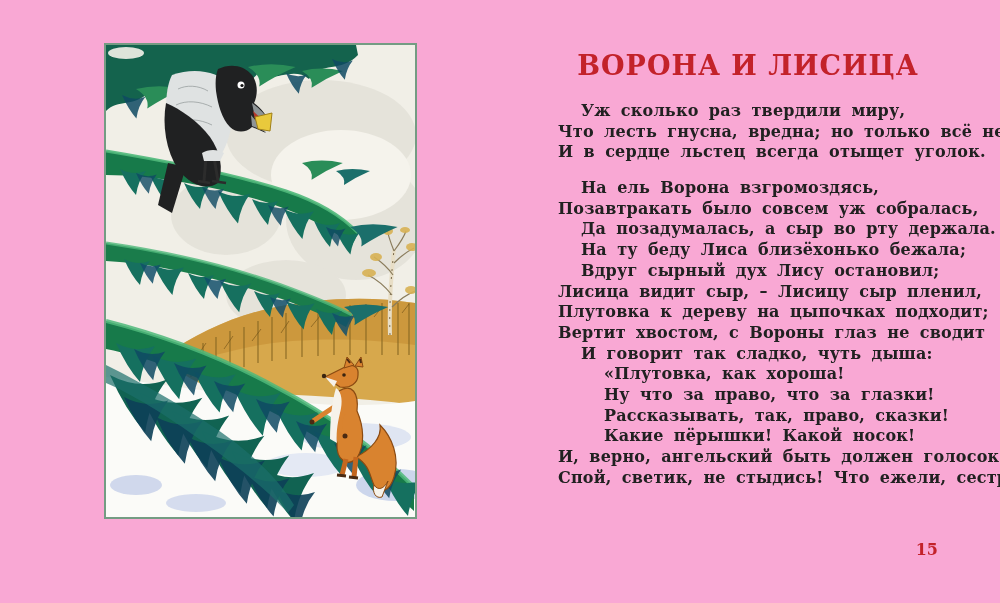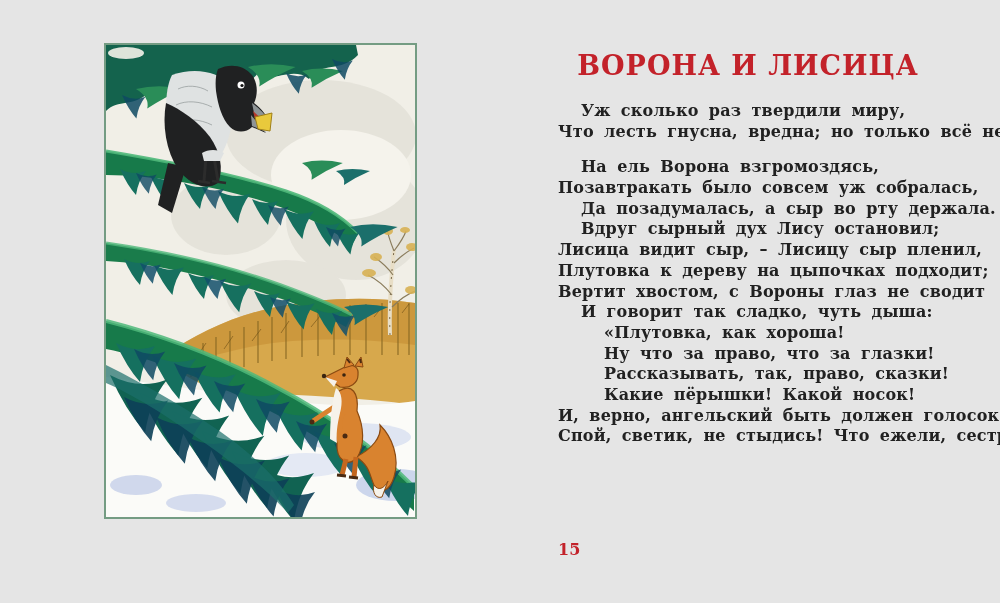--- a/index.html
+++ b/index.html
@@ -1,34 +1,34 @@
 <!DOCTYPE html>
 <html><head>
 <meta charset="utf-8">
 <style>
   html,body{margin:0;padding:0;background:#ffffff;}
-  .spread{position:relative;width:1000px;height:603px;background:#e5e5e5;overflow:hidden;
+  .spread{position:relative;width:1000px;height:603px;background:#f9a8d4;overflow:hidden;
           font-family:"DejaVu Serif","Liberation Serif",serif;}
   
   .illo-frame{position:absolute;left:104px;top:43px;width:309px;height:472px;
               border:2px solid #749c83;box-shadow:inset 0 0 0 1px #d8e6d8;background:#f1efe7;}
   .illo-frame svg{display:block;width:100%;height:100%;}
   
   .textcol{position:absolute;left:558px;top:0;width:380px;height:603px;color:#212121;}
   .poem-title{position:absolute;left:0;top:50px;width:100%;text-align:center;
               font-size:27px;font-weight:700;letter-spacing:1px;color:#c3222a;}
   .poem{position:absolute;left:0;top:101px;width:100%;
         font-size:16px;font-weight:600;line-height:20.7px;
         letter-spacing:0.2px;word-spacing:4.5px;white-space:nowrap;}
   .stanza-gap{height:15px;}
   .pl{height:20.7px;}
   .ind0{padding-left:0;}
   .ind1{padding-left:23px;}
   .ind2{padding-left:46px;}
-  .page-num{position:absolute;left:0;top:540px;width:100%;text-align:left;
+  .page-num{position:absolute;left:0;top:540px;width:100%;text-align:right;
             font-size:16px;font-weight:700;color:#c3222a;}
 </style>
 </head>
 <body>
 
 <div class="spread">
 
   <div class="illo-frame">
     <svg viewBox="0 0 309 472" preserveAspectRatio="none">
 
@@ -227,26 +227,28 @@
     </svg>
   </div>
 
   <div class="textcol">
     <div class="poem-title">ВОРОНА И ЛИСИЦА</div>
 
     <div class="poem">
       <div>
         <div class="pl ind1">Уж сколько раз твердили миру,</div>
         <div class="pl ind0">Что лесть гнусна, вредна; но только всё не впрок,</div>
+        <div class="pl ind0">И в сердце льстец всегда отыщет уголок.</div>
       </div>
       <div class="stanza-gap"></div>
       <div>
         <div class="pl ind1">На ель Ворона взгромоздясь,</div>
         <div class="pl ind0">Позавтракать было совсем уж собралась,</div>
         <div class="pl ind1">Да позадумалась, а сыр во рту держала.</div>
+        <div class="pl ind1">На ту беду Лиса близёхонько бежала;</div>
         <div class="pl ind1">Вдруг сырный дух Лису остановил;</div>
         <div class="pl ind0">Лисица видит сыр, – Лисицу сыр пленил,</div>
         <div class="pl ind0">Плутовка к дереву на цыпочках подходит;</div>
         <div class="pl ind0">Вертит хвостом, с Вороны глаз не сводит</div>
         <div class="pl ind1">И говорит так сладко, чуть дыша:</div>
         <div class="pl ind2">«Плутовка, как хороша!</div>
         <div class="pl ind2">Ну что за право, что за глазки!</div>
         <div class="pl ind2">Рассказывать, так, право, сказки!</div>
         <div class="pl ind2">Какие пёрышки! Какой носок!</div>
         <div class="pl ind0">И, верно, ангельский быть должен голосок!</div>

